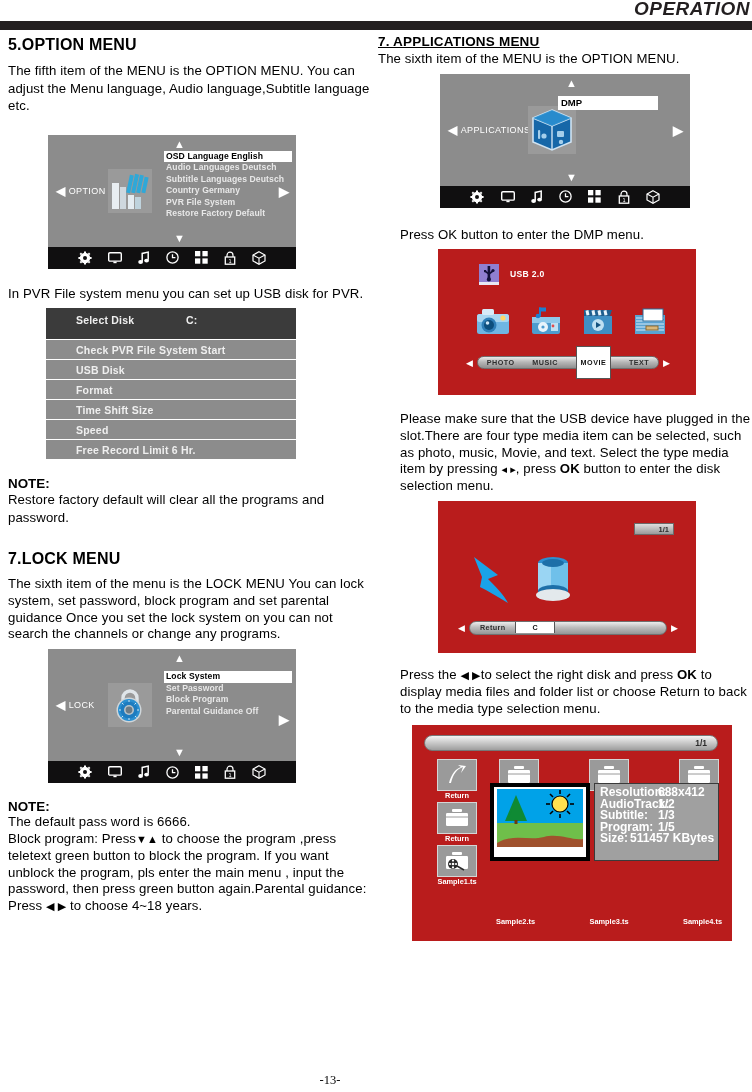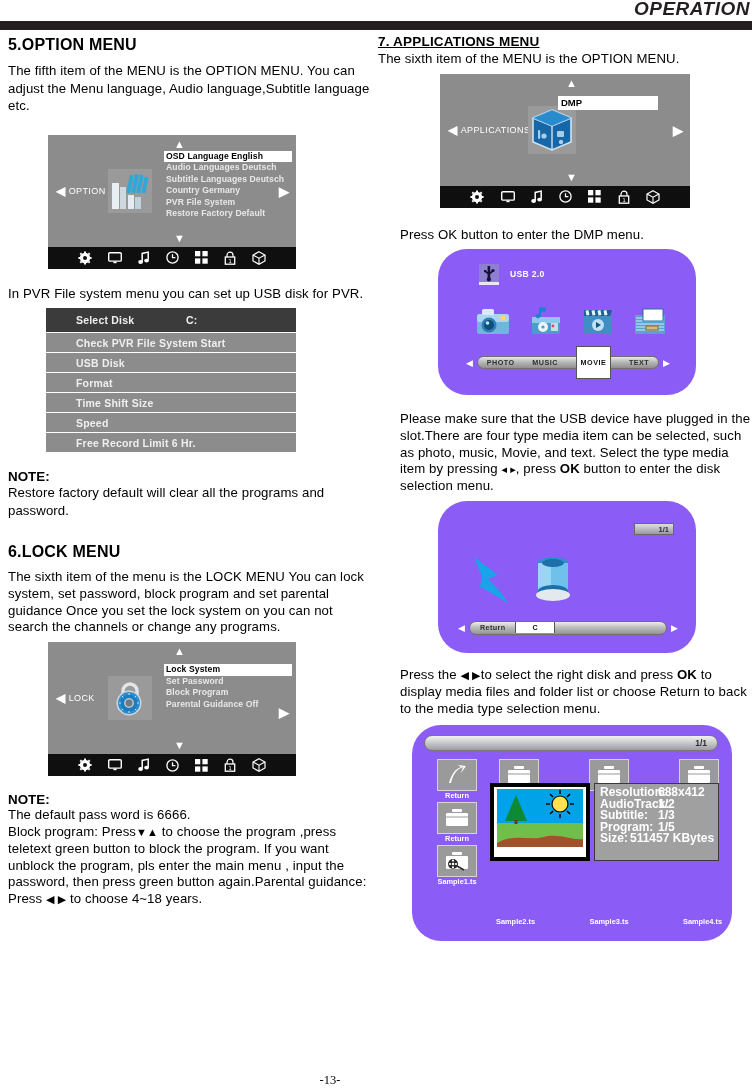--- a/index.html
+++ b/index.html
@@ -97,28 +97,28 @@
 
   
   .pvr { margin:6px 0 0 38px; width:250px; }
   .pvr .r {
     height:20px; background:#8c8c8c; color:#efefef;
     font-size:10.5px; font-weight:bold; line-height:20px;
     padding-left:30px; letter-spacing:0.2px;
     border-bottom:1px solid #ffffff;
   }
   .pvr .r.head {
-    background:#3b3b3b; height:25px; line-height:25px;
+    background:#3b3b3b; height:32px; line-height:25px;
     position:relative;
   }
   .pvr .r.head .val { position:absolute; left:140px; top:0; }
 
   
   .scr {
-    position:relative; background:#8b5cf6; overflow:hidden;border-radius:29px;
+    position:relative; background:#b91c1c; overflow:hidden;
   }
 
   
   .app-scr { width:250px; height:112px; margin:4px 0 0 62px; }
   .app-sel {
     position:absolute; left:118px; top:22px; width:100px; height:14px;
     background:#fff; color:#000; font-size:9.5px; font-weight:bold;
     line-height:14px; padding-left:3px;
   }
 
@@ -355,21 +355,21 @@
     <div class="r">Time Shift Size</div>
     <div class="r">Speed</div>
     <div class="r">Free Record Limit 6 Hr.</div>
   </div>
 
   <div style="height:16px"></div>
   <div class="nt">NOTE:</div>
   <p class="body">Restore factory default will clear all the programs and password.</p>
 
   <div style="height:12px"></div>
-  <h2 class="sec">6.LOCK MENU</h2>
+  <h2 class="sec">7.LOCK MENU</h2>
   <p class="body tight">The sixth item of the menu is the LOCK MENU You can lock system, set password, block program and set parental  guidance Once you set the lock system on you can not search the channels or change  any programs.</p>
 
   <div class="osd" style="margin-top:4px">
     <div class="osd-inner">
       <div class="osd-up">▲</div>
       <div class="osd-dn">▼</div>
 
       <div class="osd-side">
         <span class="carL">◀</span>
         <span>LOCK</span>

